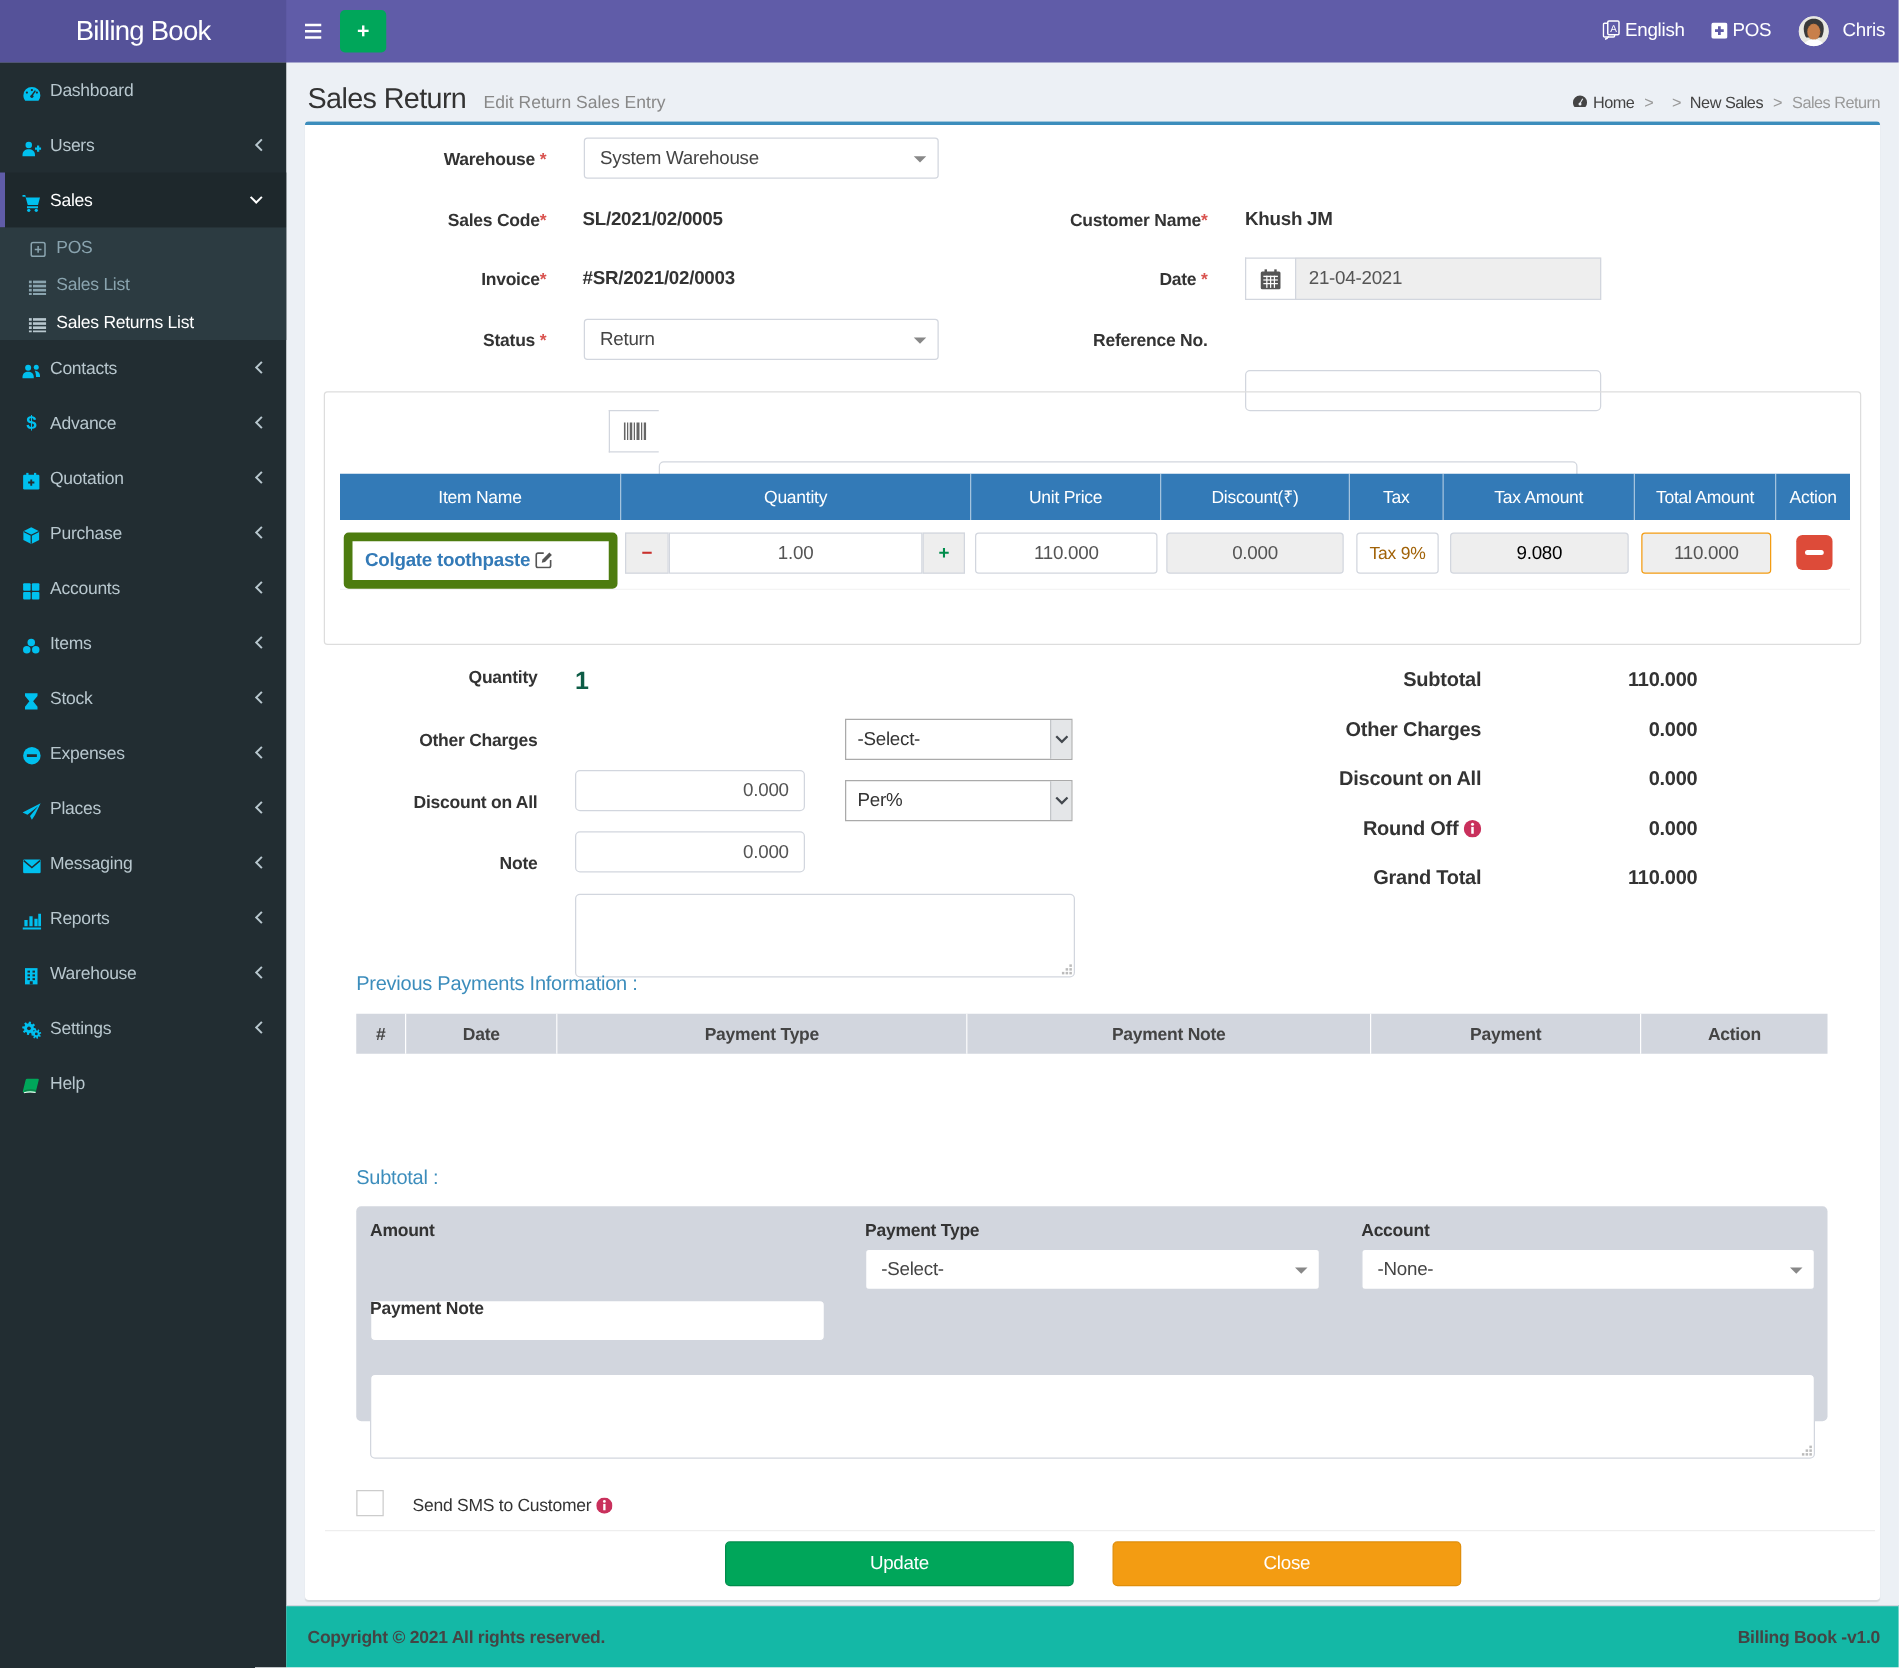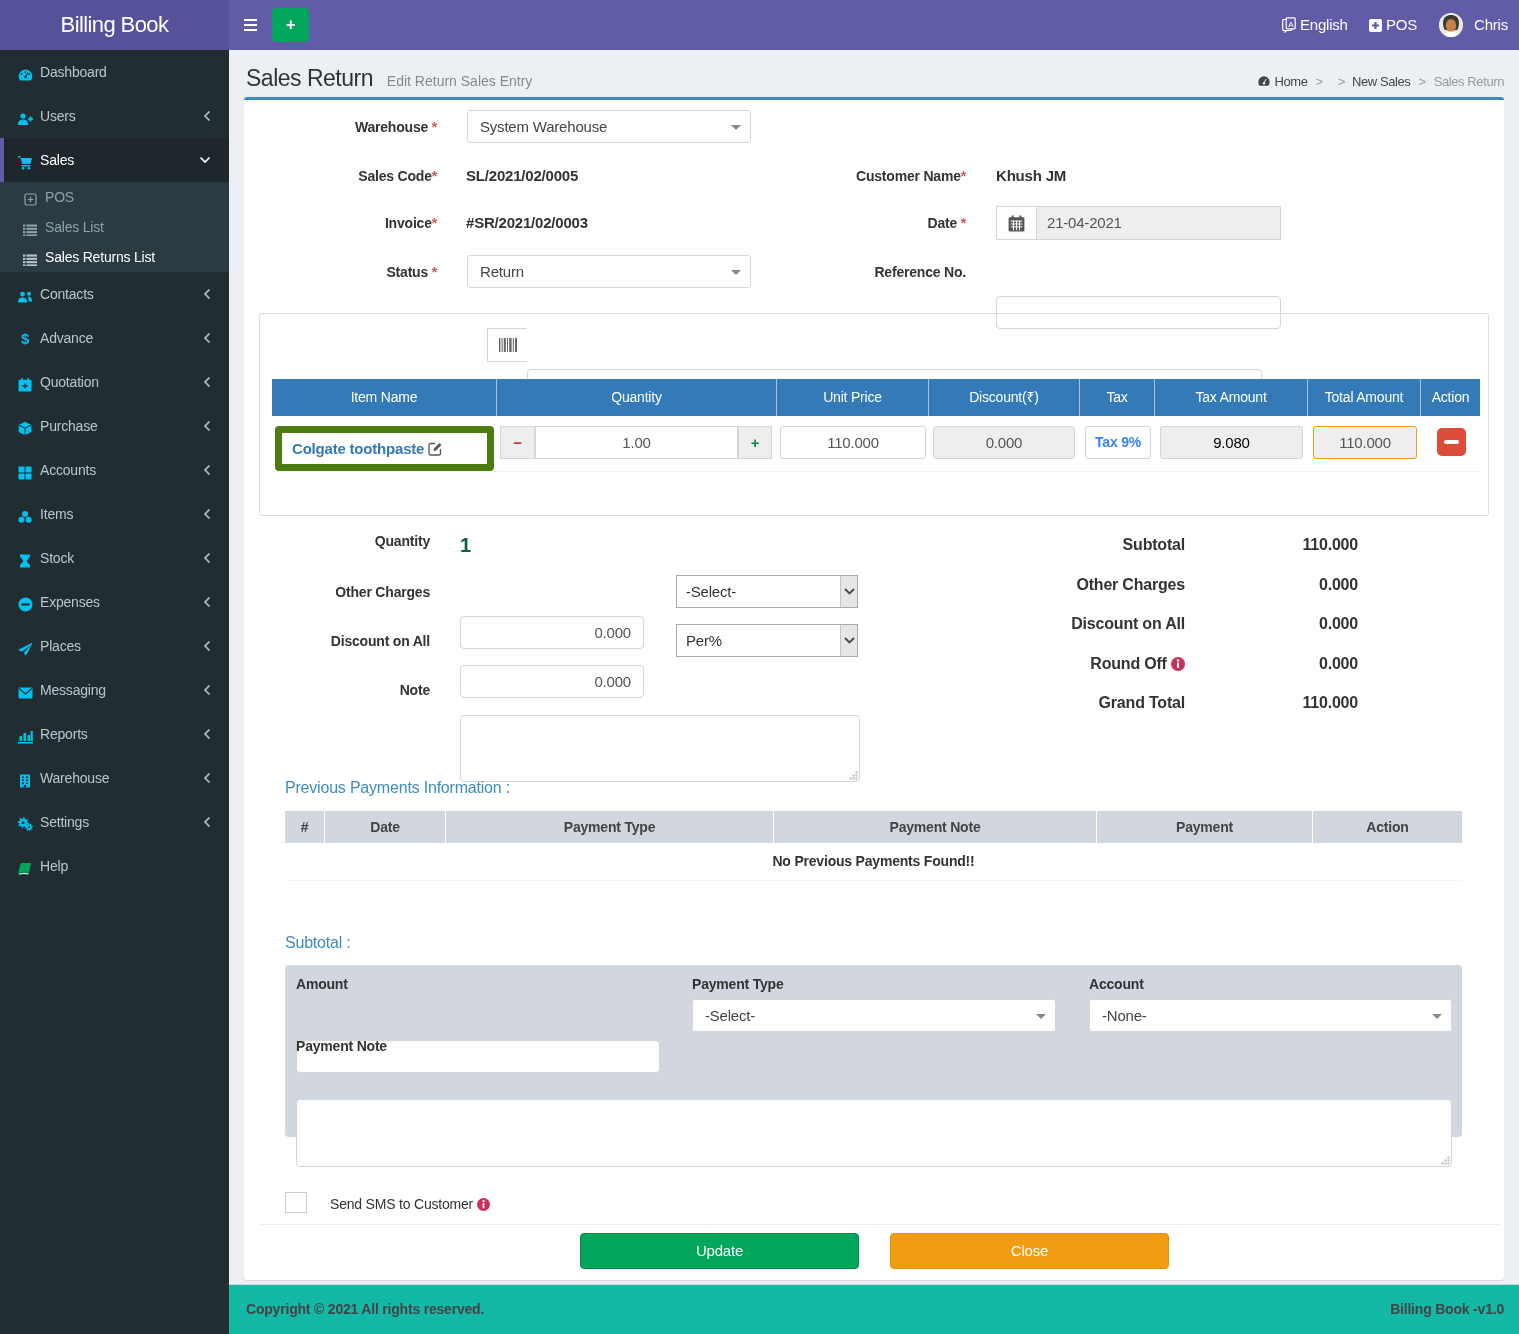--- a/index.html
+++ b/index.html
@@ -123,21 +123,21 @@
       <div class="trow" style="position:absolute;left:12px;top:102px;width:1208px;height:56px;border-bottom:1px solid #f4f4f4;">
         <div class="cellbox" style="left:3px;top:10px;width:219px;height:45px;border:7px solid #4d7c0f;border-radius:4px;line-height:31px;padding-left:10px;"><span style="color:#337ab7;font-weight:bold;font-size:15px;">Colgate toothpaste</span> <svg width="15" height="15" viewBox="0 0 15 15" style="vertical-align:-2px;">
               <path d="M12.5 8v4.6a1.4 1.4 0 0 1-1.4 1.4H2.4A1.4 1.4 0 0 1 1 12.6V3.9a1.4 1.4 0 0 1 1.4-1.4H7" fill="none" stroke="#555" stroke-width="1.3"></path>
               <path fill="#555" d="m6 7.5 5.5-5.6 2 2L8 9.5l-2.6.6z"></path>
             </svg></div>
         <div class="cellbox" style="left:228px;top:10px;width:35px;height:33px;background:#eee;border:1px solid #d2d6de;text-align:center;line-height:31px;"><span style="color:#c9302c;font-weight:bold;font-size:15px;">−</span></div>
         <div class="cellbox" style="left:263px;top:10px;width:203px;height:33px;border:1px solid #d2d6de;text-align:center;line-height:31px;font-size:15px;color:#555;">1.00</div>
         <div class="cellbox" style="left:466px;top:10px;width:34px;height:33px;background:#eee;border:1px solid #d2d6de;text-align:center;line-height:31px;"><span style="color:#008d4c;font-weight:bold;font-size:15px;">+</span></div>
         <div class="cellbox" style="left:508px;top:10px;width:146px;height:33px;border:1px solid #d2d6de;border-radius:3px;text-align:center;line-height:31px;font-size:15px;color:#555;">110.000</div>
         <div class="cellbox" style="left:661px;top:10px;width:142px;height:33px;background:#eee;border:1px solid #d2d6de;border-radius:3px;text-align:center;line-height:31px;font-size:15px;color:#555;">0.000</div>
-        <div class="cellbox" style="left:813px;top:10px;width:66px;height:33px;border:1px solid #d2d6de;border-radius:3px;text-align:center;line-height:31px;"><span style="color:#3b82f6;font-weight:bold;font-size:14px;">Tax 9%</span></div>
+        <div class="cellbox" style="left:813px;top:10px;width:66px;height:33px;border:1px solid #d2d6de;border-radius:3px;text-align:center;line-height:31px;"><span style="color:#a16207;font-weight:normal;font-size:14px;">Tax 9%</span></div>
         <div class="cellbox" style="left:888px;top:10px;width:143px;height:33px;background:#eee;border:1px solid #d2d6de;border-radius:3px;text-align:center;line-height:31px;font-size:15px;color:#000000;">9.080</div>
         <div class="cellbox" style="left:1041px;top:10px;width:104px;height:33px;background:#eee;border:1px solid #f39c12;border-radius:3px;text-align:center;line-height:31px;font-size:15px;color:#555;">110.000</div>
         <div class="cellbox" style="left:1165px;top:12px;width:29px;height:28px;background:#dd4b39;border-radius:5px;">
             <div style="position:absolute;left:7px;top:12px;width:15px;height:4px;background:#fff;border-radius:2px;"></div>
           </div>
       </div>
     </div>
 
     <div class="lb" style="left:0;width:186px;top:431px;">Quantity</div>
     <div style="position:absolute;left:216px;top:434px;font-size:20px;font-weight:bold;color:#0d5c46;">1</div>
@@ -186,21 +186,20 @@
 
     <div class="sech" style="left:41px;top:679px;">Previous Payments Information :</div>
     <div class="ptab" style="left:41px;top:711px;width:1177px;">
       <div class="pth" style="width:40px;">#</div>
       <div class="pth" style="width:121px;">Date</div>
       <div class="pth" style="width:328px;">Payment Type</div>
       <div class="pth" style="width:323px;">Payment Note</div>
       <div class="pth" style="width:216px;">Payment</div>
       <div class="pth" style="width:149px;border-right:0;">Action</div>
     </div>
-    <div style="position:absolute;left:41px;top:743px;width:1177px;height:38px;border-bottom:1px solid #f4f4f4;text-align:center;font-weight:bold;line-height:36px;">No Previous Payments Found!!</div>
 
     <div class="sech" style="left:41px;top:834px;">Subtotal :</div>
     <div style="position:absolute;left:41px;top:865px;width:1177px;height:172px;background:#d2d6de;border-radius:4px;">
       <div style="position:absolute;left:11px;top:11px;font-weight:bold;">Amount</div>
       <div class="inp" style="left:11px;top:34px;width:364px;height:33px;"></div>
       <div style="position:absolute;left:407px;top:11px;font-weight:bold;">Payment Type</div>
       <div class="sel2" style="left:407px;top:34px;width:364px;height:33px;">-Select-<span class="arr"></span></div>
       <div style="position:absolute;left:804px;top:11px;font-weight:bold;">Account</div>
       <div class="sel2" style="left:804px;top:34px;width:363px;height:33px;">-None-<span class="arr"></span></div>
       <div style="position:absolute;left:11px;top:73px;font-weight:bold;">Payment Note</div>

